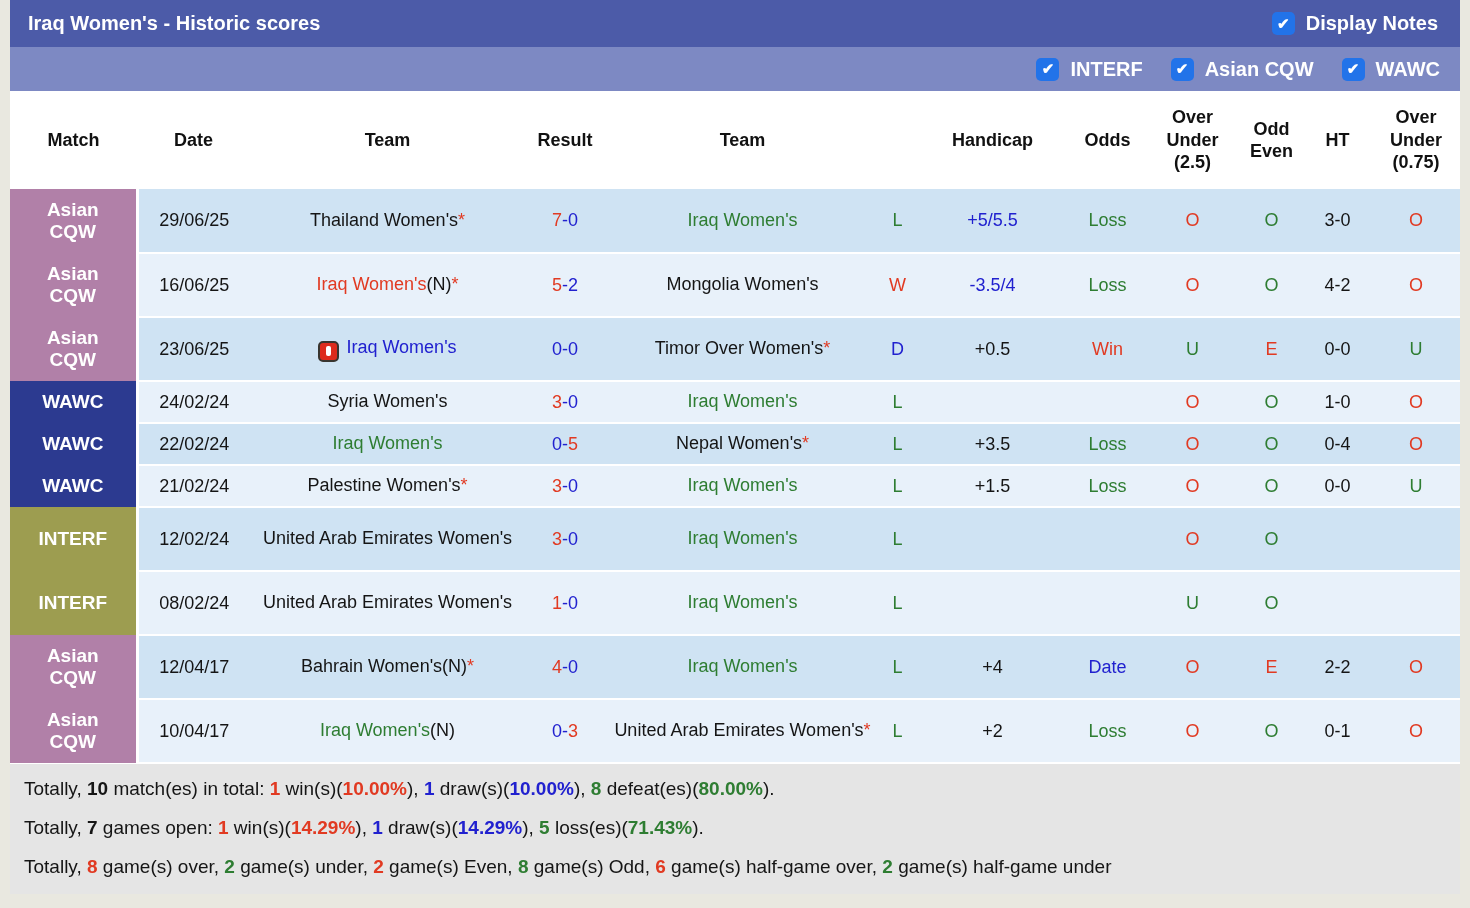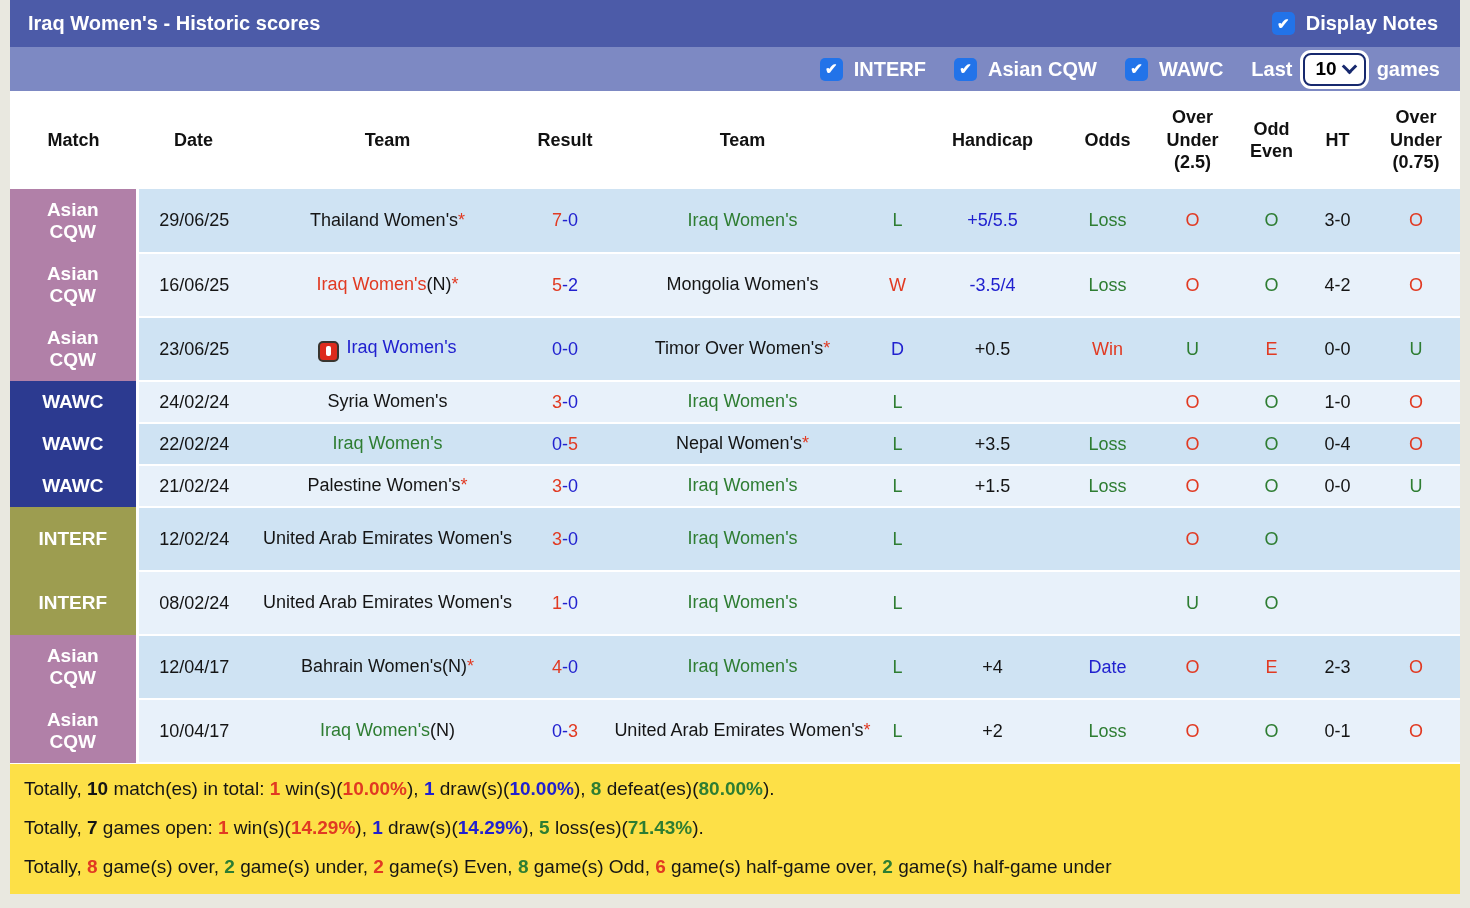--- a/index.html
+++ b/index.html
@@ -83,21 +83,21 @@
   .b{font-weight:bold;}
 
   .card-icon{
     display:inline-flex;align-items:center;justify-content:center;
     width:17px;height:17px;background:#dd2b1c;border:2px solid #38352f;
     border-radius:5px;margin-right:7px;vertical-align:-3px;
   }
   .card-icon::after{content:"";width:5px;height:10px;background:#fff;border-radius:2px;}
 
   
-  .summary{padding:5px 0 8px 14px;font-size:19px;line-height:39px;color:#111;background:#fde047;}
+  .summary{padding:5px 0 8px 14px;font-size:19px;line-height:39px;color:#111;background:#e5e5e5;}
 </style>
 </head>
 <body>
 
 <div class="page">
   <div class="card">
 
     <div class="titlebar">
       <span>Iraq Women's - Historic scores</span>
       <span class="hgroup">
@@ -111,28 +111,20 @@
         <span class="cb"></span>
         <span>INTERF</span>
       </span>
       <span class="fgroup">
         <span class="cb"></span>
         <span>Asian CQW</span>
       </span>
       <span class="fgroup">
         <span class="cb"></span>
         <span>WAWC</span>
-      </span>
-      <span class="fgroup">
-        <span>Last</span>
-        <span class="sel">
-          <span>10</span>
-          <span class="chev"></span>
-        </span>
-        <span>games</span>
       </span>
     </div>
 
     <table>
       <colgroup>
         <col style="width:127px">
           <col style="width:113px">
           <col style="width:275px">
         <col style="width:80px">
           <col style="width:275px">
@@ -282,21 +274,21 @@
             <td class="match-cell cqw">Asian CQW</td>
             <td class="data">12/04/17</td>
             <td class="data team"><span class="c-black">Bahrain Women's(N)</span><span class="c-red">*</span></td>
             <td class="data"><span class="c-red">4</span><span class="c-blue">-0</span></td>
             <td class="data team"><span class="c-green">Iraq Women's</span></td>
             <td class="data"><span class="c-green">L</span></td>
             <td class="data"><span class="c-black">+4</span></td>
             <td class="data"><span class="c-blue">Date</span></td>
             <td class="data"><span class="c-red">O</span></td>
             <td class="data"><span class="c-red">E</span></td>
-            <td class="data">2-3</td>
+            <td class="data">2-2</td>
             <td class="data"><span class="c-red">O</span></td>
           </tr>
           <tr>
             <td class="match-cell cqw">Asian CQW</td>
             <td class="data">10/04/17</td>
             <td class="data team"><span class="c-green">Iraq Women's</span><span class="c-black">(N)</span></td>
             <td class="data"><span class="c-blue">0-</span><span class="c-red">3</span></td>
             <td class="data team"><span class="c-black">United Arab Emirates Women's</span><span class="c-red">*</span></td>
             <td class="data"><span class="c-green">L</span></td>
             <td class="data"><span class="c-black">+2</span></td>

